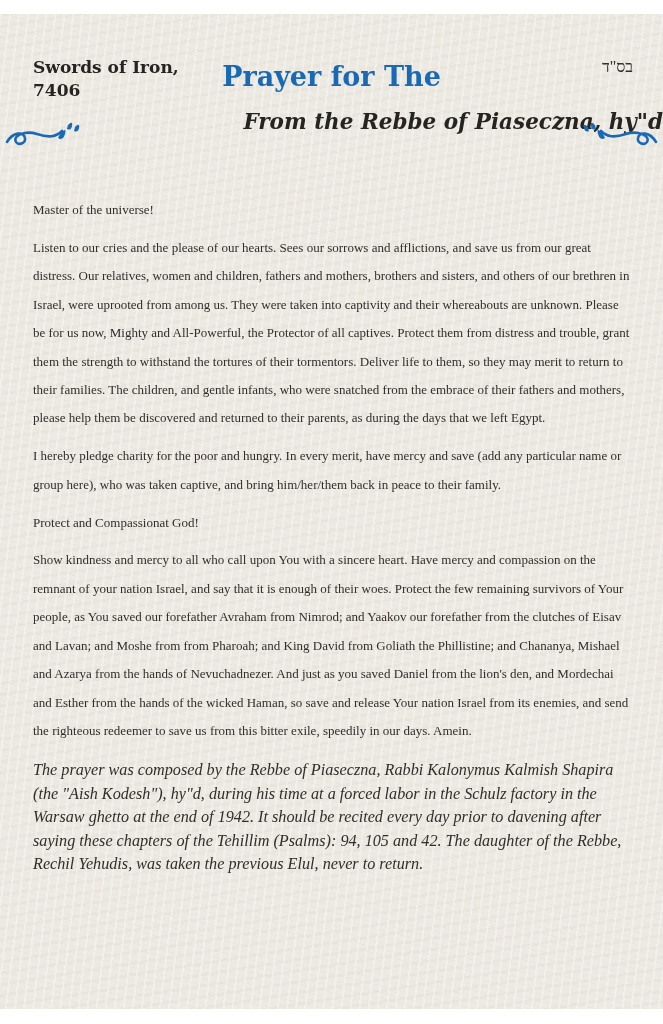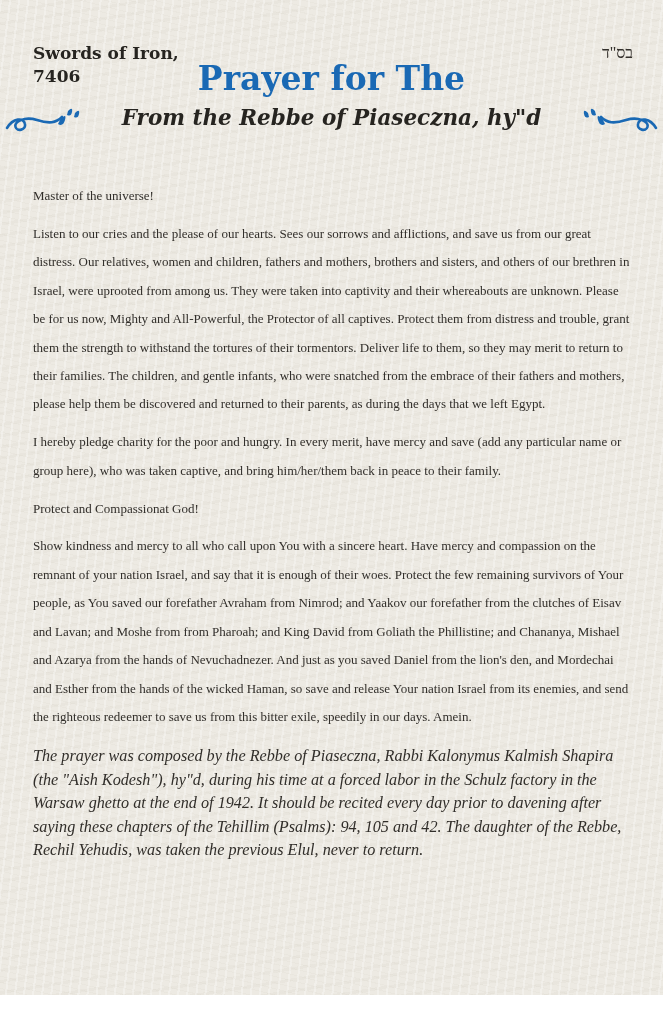--- a/index.html
+++ b/index.html
@@ -20,31 +20,31 @@
   .corner-left{
     position:absolute;left:33px;top:42px;
     font-family:"DejaVu Serif", serif;font-weight:bold;
     font-size:17px;line-height:23px;color:#262420;
   }
   .corner-right{
     position:absolute;right:30px;top:44px;
     font-size:16px;color:#33302c;direction:rtl;
   }
   .title{
-    margin:0;padding-top:60px;text-align:center;
+    margin:14px;padding-top:44px;text-align:center;
     font-family:"DejaVu Serif", serif;font-weight:bold;
-    font-size:33px;line-height:37px;color:#1a69b4;
+    font-size:27px;line-height:37px;color:#1a69b4;
     letter-spacing:0px;
   }
   .title span{display:block;}
   .flourish{position:absolute;top:104px;width:90px;height:40px;}
   .flourish-left{left:4px;}
   .flourish-right{right:4px;}
   .subtitle{
-    margin:8px 0 0 0;text-align:center;
+    margin:8px 0 0 0;text-align:right;
     font-family:"DejaVu Serif", serif;font-weight:bold;font-style:italic;
     font-size:21.5px;line-height:26px;color:#262420;
   }
   
   .body-text{
     position:absolute;left:33px;right:33px;top:182px;
   }
   .body-text p{
     margin:0 0 9.5px 0;
     font-size:13px;line-height:28.4px;color:#312e2a;

